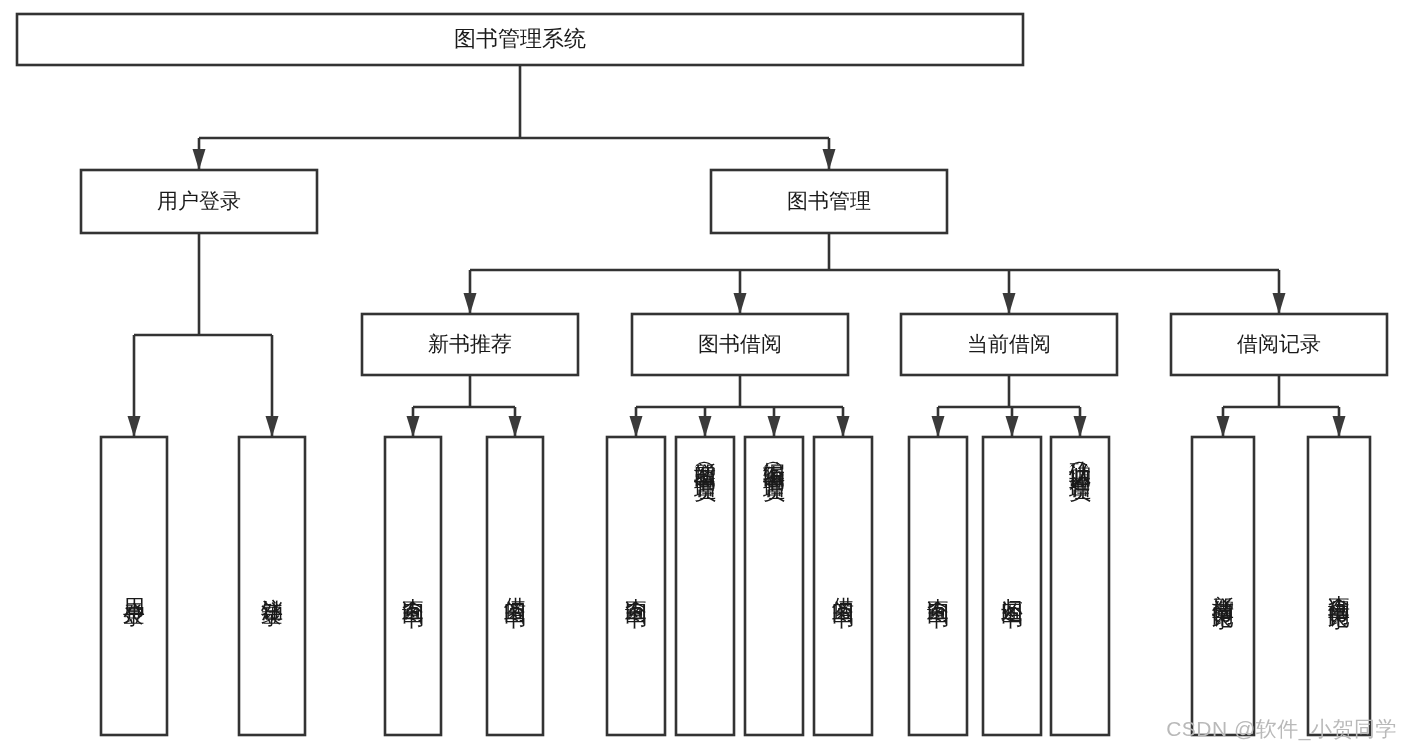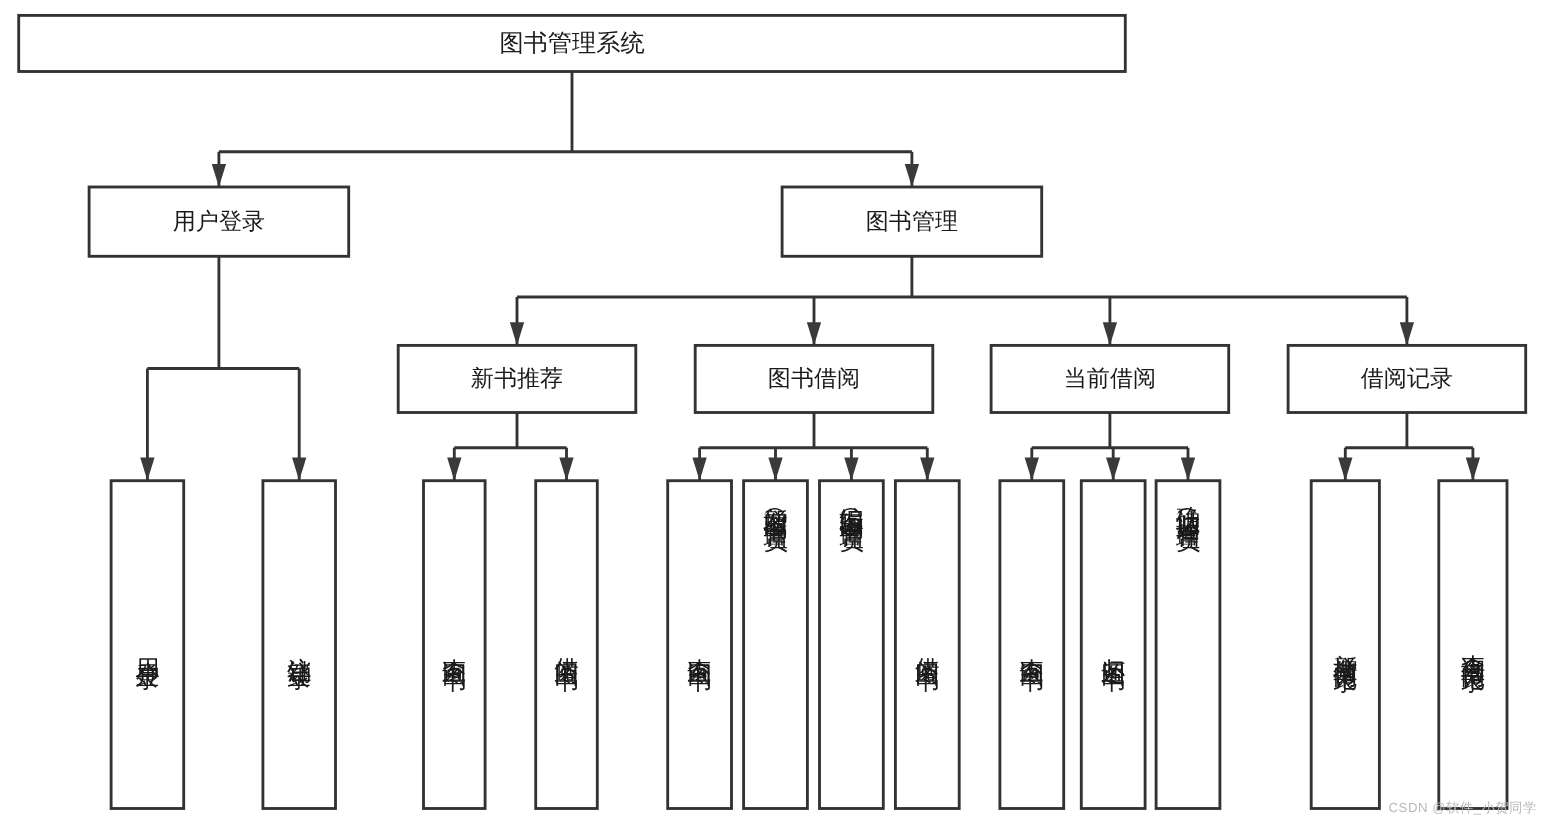--- a/index.html
+++ b/index.html
@@ -70,21 +70,21 @@
     line-height: 1.28;
     letter-spacing: 3px;
     color: #1a1a1a;
     text-align: center;
   }
   .watermark {
     position: absolute;
     right: 8px;
     bottom: 4px;
     font-family: "Liberation Sans", "DejaVu Sans", sans-serif;
-    font-size: 12px;
+    font-size: 21px;
     color: #b9b9b9;
     letter-spacing: 0.5px;
     white-space: nowrap;
   }
 </style>
 </head>
 <body>
 
 <div id="diagram-root">
 

